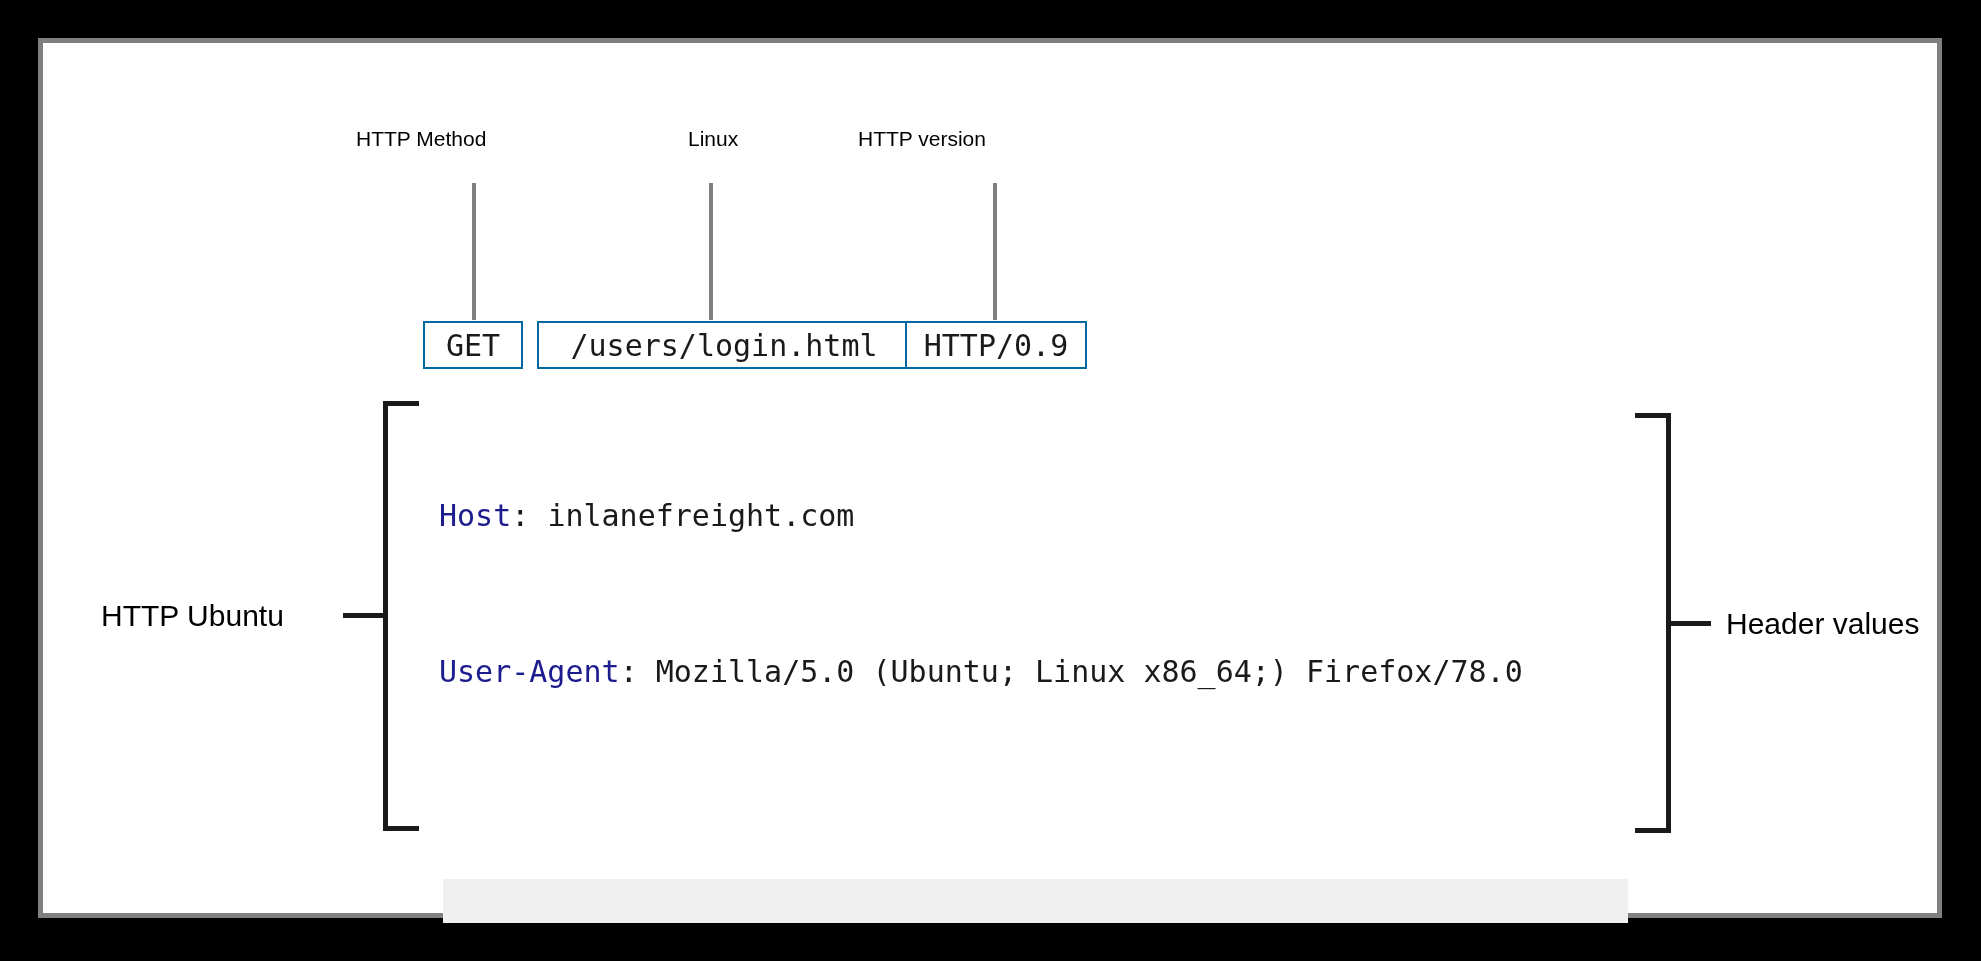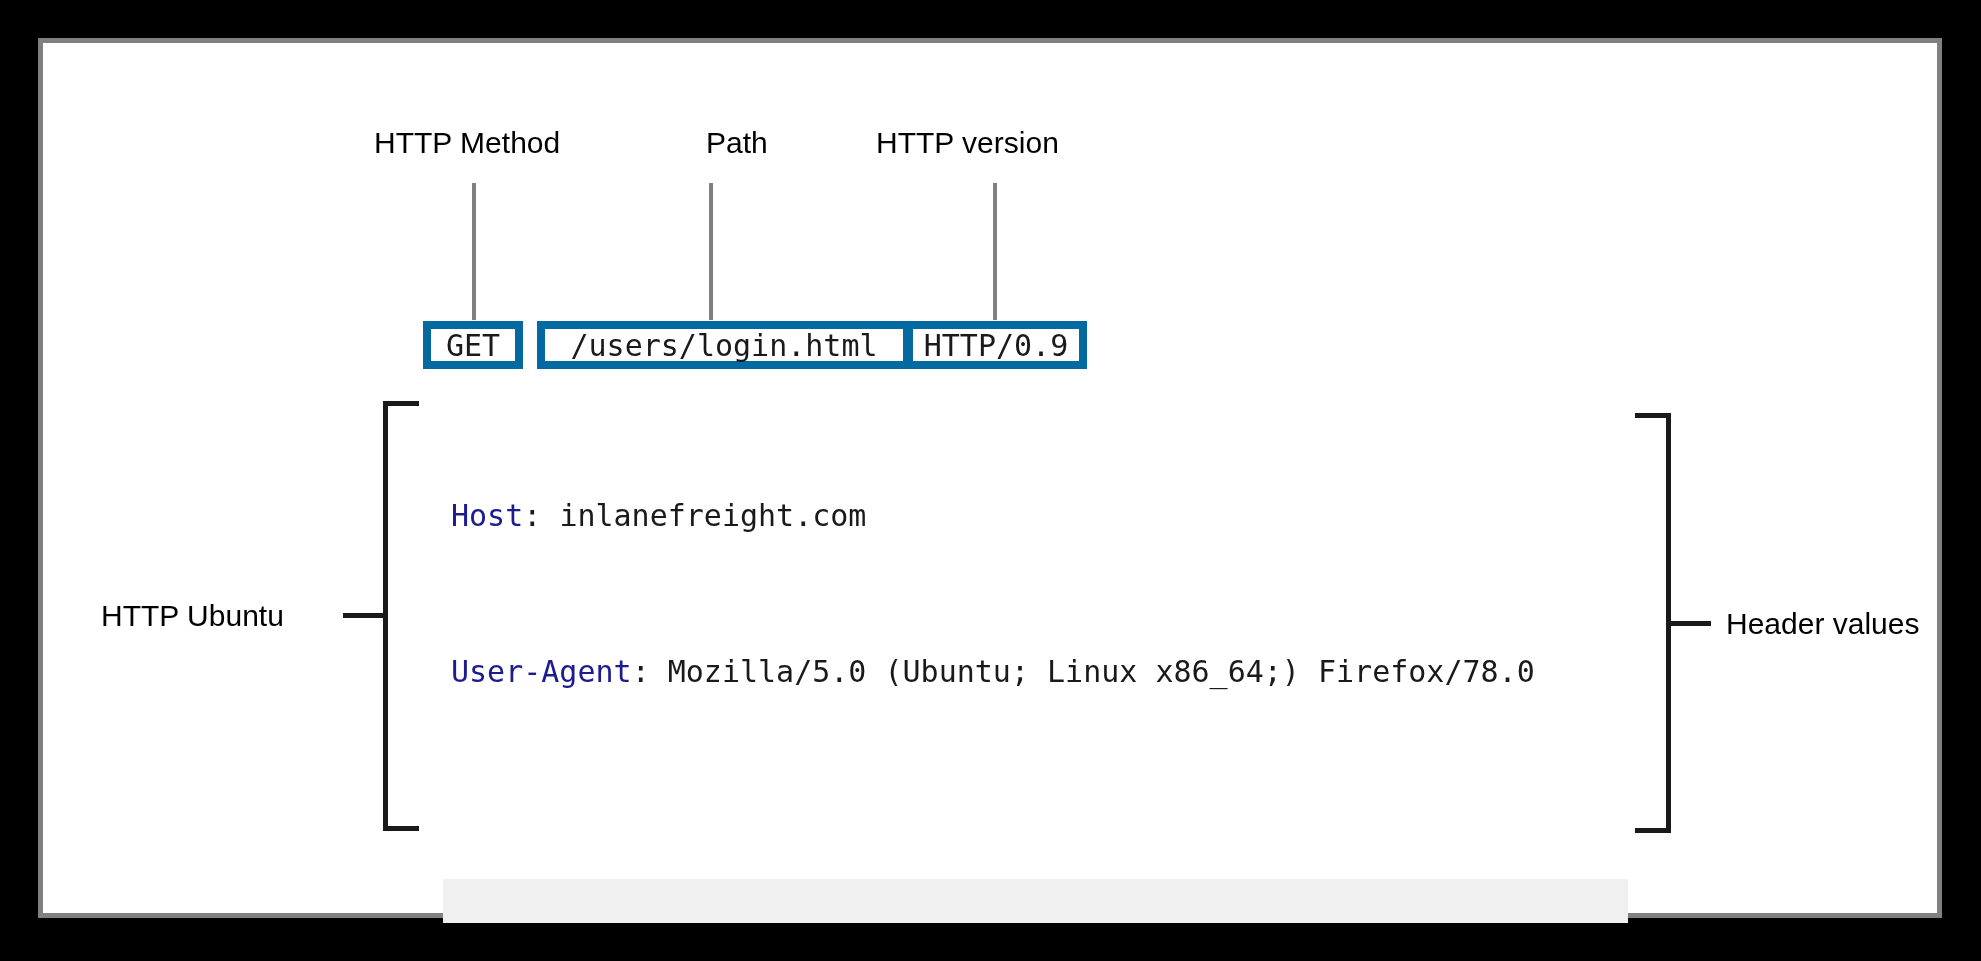--- a/index.html
+++ b/index.html
@@ -30,25 +30,24 @@
     height: 880px;
     background: #ffffff;
     border: 5px solid #808080;
     box-sizing: border-box;
   }
 
   
   .callout-label {
     position: absolute;
     font-family: "Liberation Sans", sans-serif;
-    font-size: 30px;
+    font-size: 21px;
     color: #000000;
     white-space: nowrap;
     line-height: 1;
-    margin-left: 18px;
   }
   #callout-method  { left: 313px; top: 85px; }
   #callout-path    { left: 645px; top: 85px; }
   #callout-version { left: 815px; top: 85px; }
 
   
   .connector {
     position: absolute;
     width: 4px;
     background: #808080;
@@ -61,21 +60,21 @@
   .mono {
     font-family: "DejaVu Sans Mono", "Liberation Mono", monospace;
     font-size: 30px;
     line-height: 39px;
     white-space: pre;
   }
 
   
   .red-box {
     position: absolute;
-    border: 8px solid #0369a1;
+    border: 2px solid #0369a1;
     box-sizing: border-box;
     background: #ffffff;
     color: #1a1a1a;
     display: flex;
     align-items: center;
     justify-content: center;
     height: 48px;
     top: 278px;
   }
   #box-method  { left: 380px;  width: 100px; }
@@ -84,21 +83,20 @@
 
   
   #headers {
     position: absolute;
     left: 396px;
     top: 336px;
   }
   .hline {
     height: 39px;
     color: #1a1a1a;
-    margin-left: 12px;
   }
   .hname   { color: #1c1c8f; }
   .hcolon  { color: #1a1a1a; }
   .hvalue  { color: #1a1a1a; }
 
   
   .bracket {
     position: absolute;
     border-color: #1a1a1a;
     border-style: solid;
@@ -152,21 +150,21 @@
   }
 </style>
 </head>
 <body>
 
 <div id="stage">
 
   <div id="panel">
 
     <div class="callout-label" id="callout-method">HTTP Method</div>
-    <div class="callout-label" id="callout-path">Path</div>
+    <div class="callout-label" id="callout-path">Linux</div>
     <div class="callout-label" id="callout-version">HTTP version</div>
 
     <div class="connector" id="connector-method"></div>
     <div class="connector" id="connector-path"></div>
     <div class="connector" id="connector-version"></div>
 
     <div class="red-box mono" id="box-method">GET</div>
     <div class="red-box mono" id="box-path">/users/login.html</div>
     <div class="red-box mono" id="box-version">HTTP/0.9</div>
 

